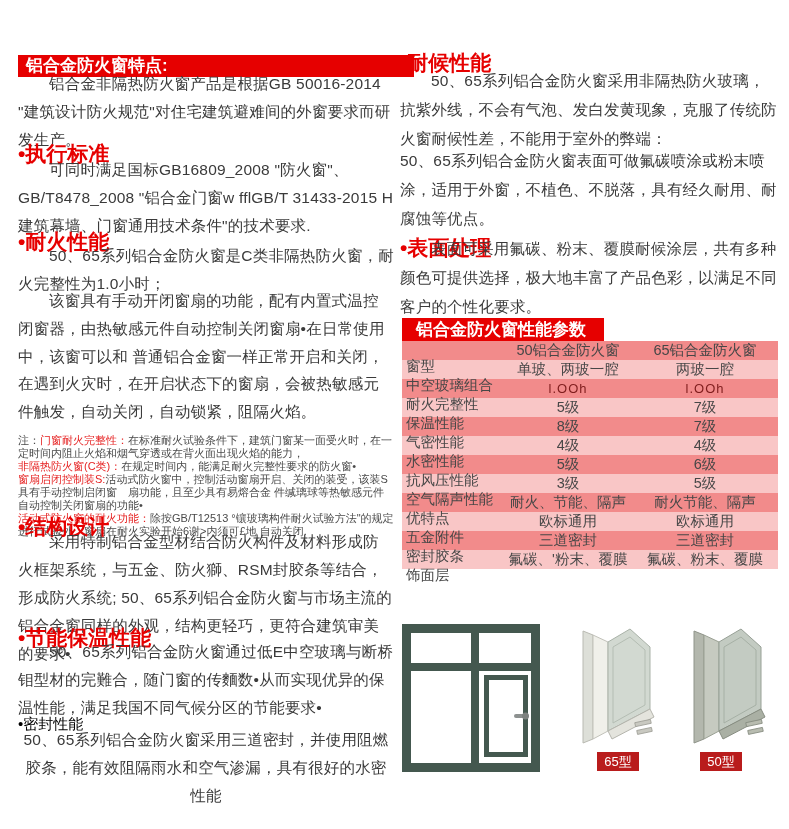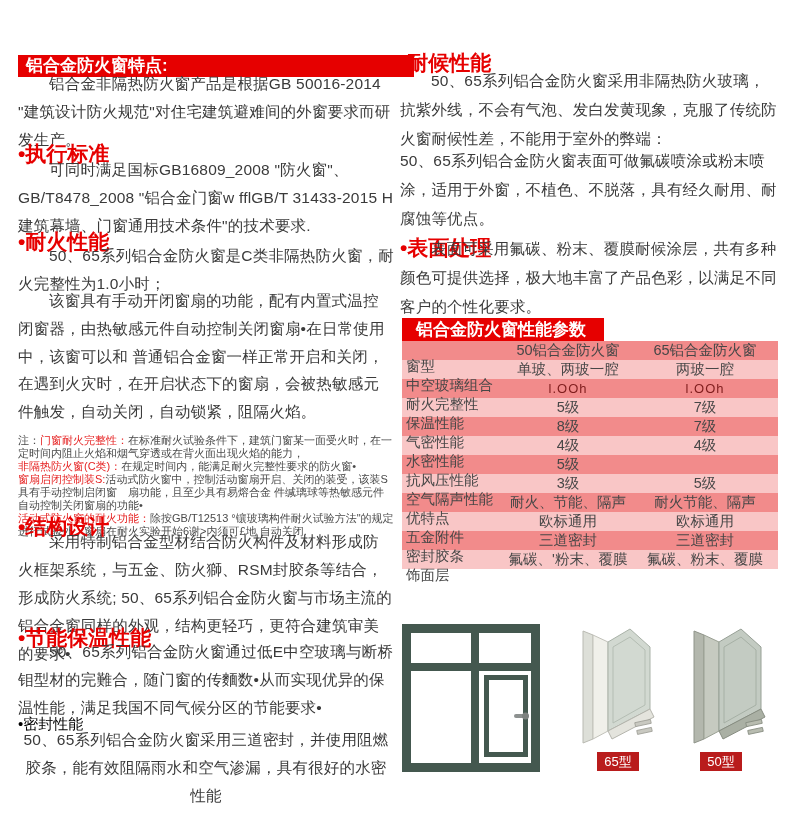--- a/index.html
+++ b/index.html
@@ -127,20 +127,21 @@
       <span class="c-v65">7级</span>
     </div>
   <div class="tbl-row">
       <span class="c-label">水密性能</span>
       <span class="c-v50">4级</span>
       <span class="c-v65">4级</span>
     </div>
   <div class="tbl-row">
       <span class="c-label">抗风压性能</span>
       <span class="c-v50">5级</span>
+      <span class="c-v65">6级</span>
     </div>
   <div class="tbl-row">
       <span class="c-label">空气隔声性能</span>
       <span class="c-v50">3级</span>
       <span class="c-v65">5级</span>
     </div>
   <div class="tbl-row">
       <span class="c-label">优特点</span>
       <span class="c-v50">耐火、节能、隔声</span>
       <span class="c-v65">耐火节能、隔声</span>

